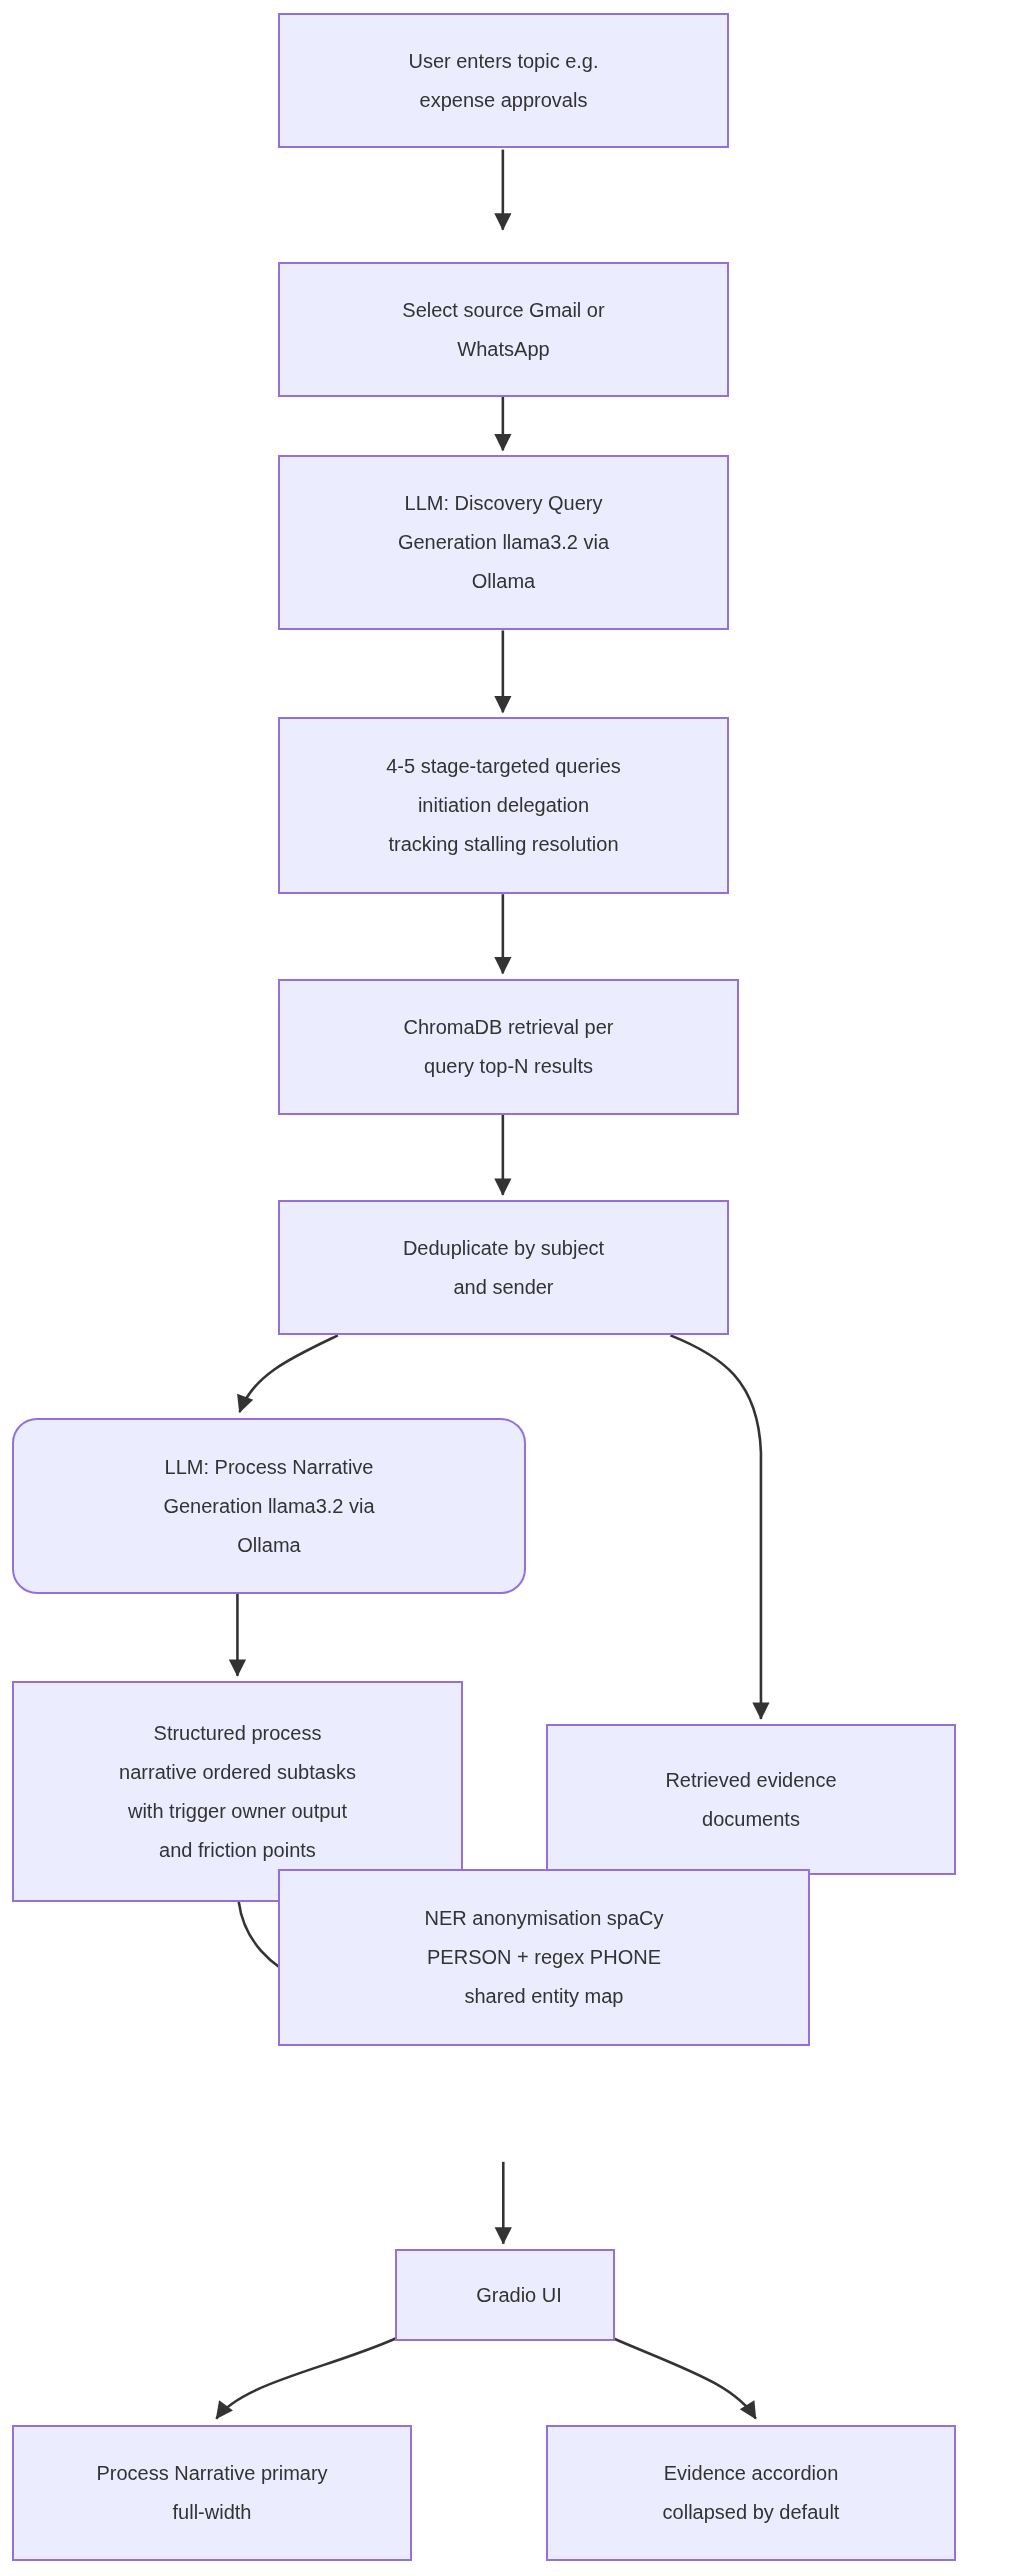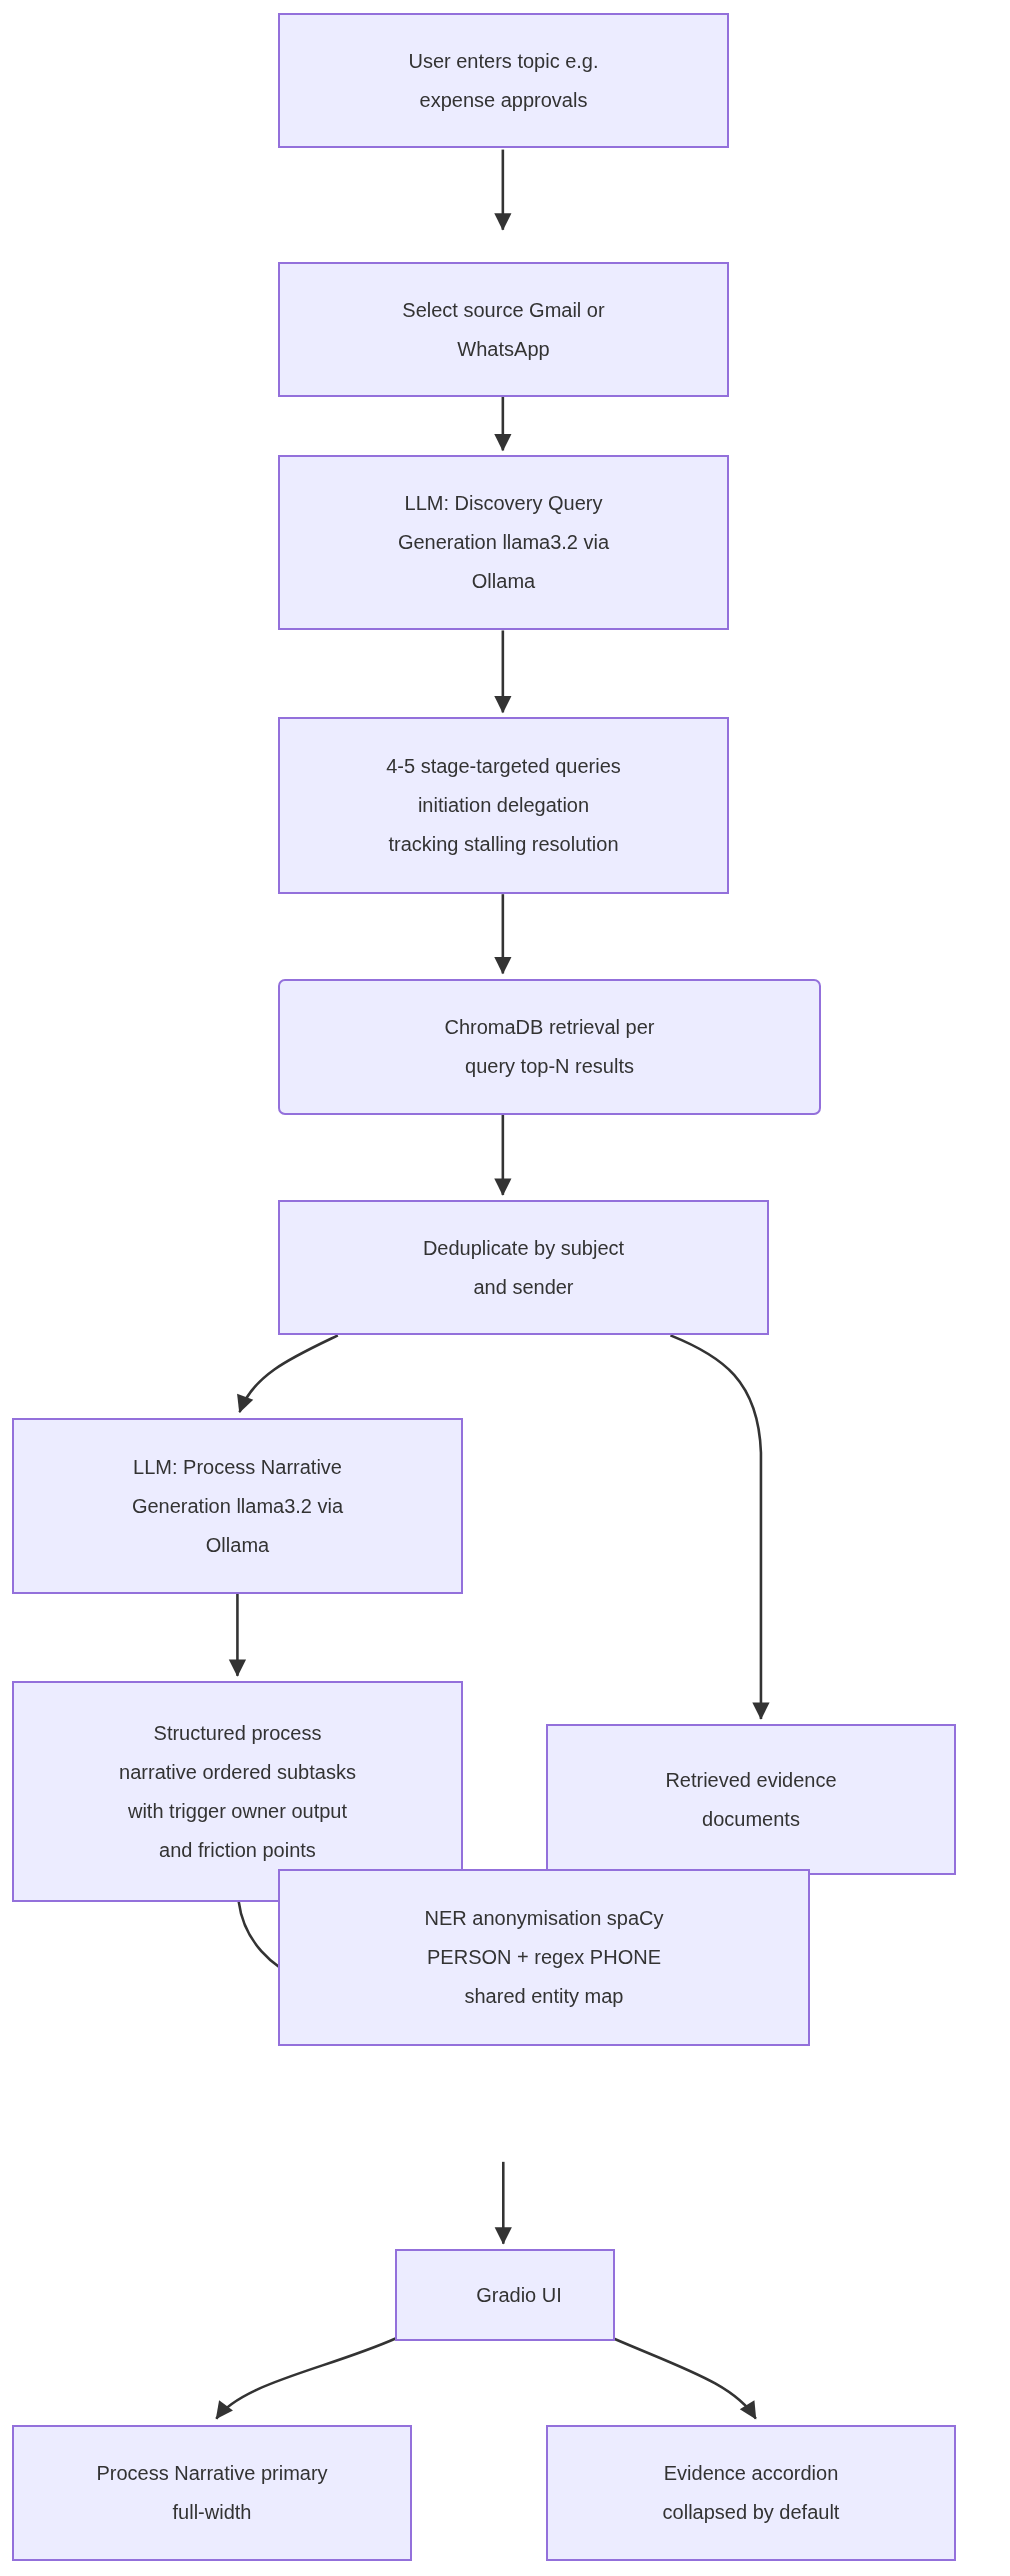--- a/index.html
+++ b/index.html
@@ -88,31 +88,31 @@
     <div class="node-line">Generation llama3.2 via</div>
     <div class="node-line">Ollama</div>
   </div>
 
   <div class="node" style="left:278px;top:717px;width:451px;height:177px;">
     <div class="node-line">4-5 stage-targeted queries</div>
     <div class="node-line">initiation delegation</div>
     <div class="node-line">tracking stalling resolution</div>
   </div>
 
-  <div class="node" style="left:278px;top:979px;width:543px;height:136px;border-radius:7px;">
+  <div class="node" style="left:278px;top:979px;width:461px;height:136px;">
     <div class="node-line">ChromaDB retrieval per</div>
     <div class="node-line">query top-N results</div>
   </div>
 
-  <div class="node" style="left:278px;top:1200px;width:491px;height:135px;">
+  <div class="node" style="left:278px;top:1200px;width:451px;height:135px;">
     <div class="node-line">Deduplicate by subject</div>
     <div class="node-line">and sender</div>
   </div>
 
-  <div class="node" style="left:12px;top:1418px;width:451px;height:176px;">
+  <div class="node" style="left:12px;top:1418px;width:514px;height:176px;border-radius:25px;">
     <div class="node-line">LLM: Process Narrative</div>
     <div class="node-line">Generation llama3.2 via</div>
     <div class="node-line">Ollama</div>
   </div>
 
   <div class="node" style="left:12px;top:1681px;width:451px;height:221px;">
     <div class="node-line">Structured process</div>
     <div class="node-line">narrative ordered subtasks</div>
     <div class="node-line">with trigger owner output</div>
     <div class="node-line">and friction points</div>

